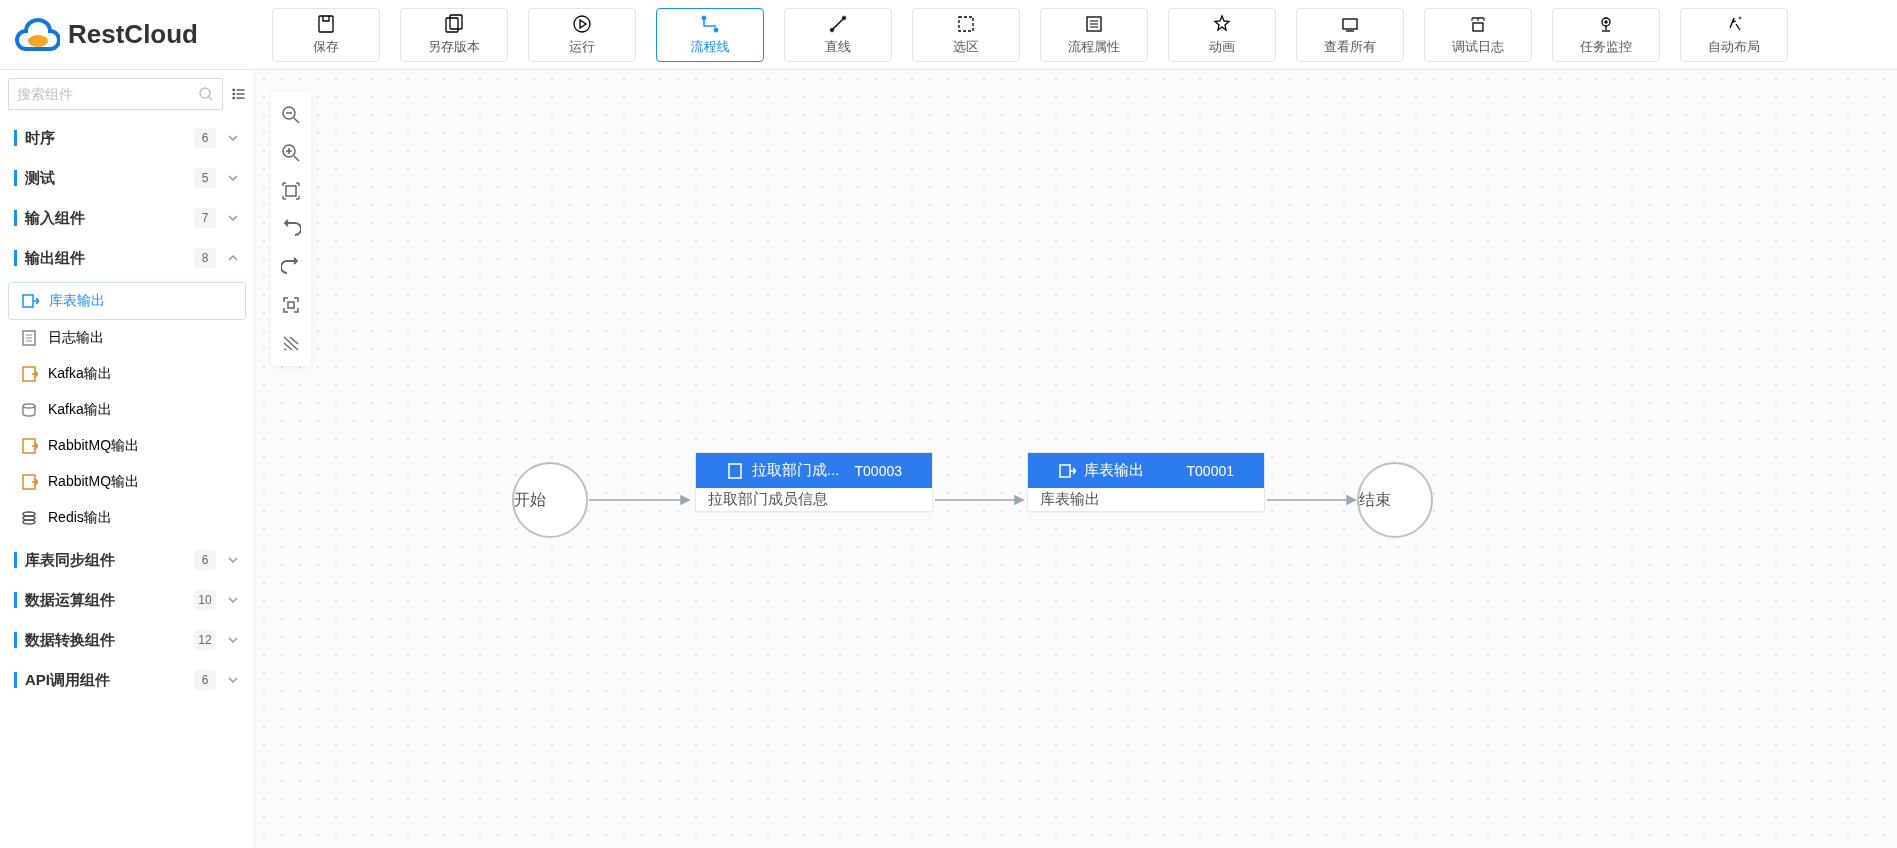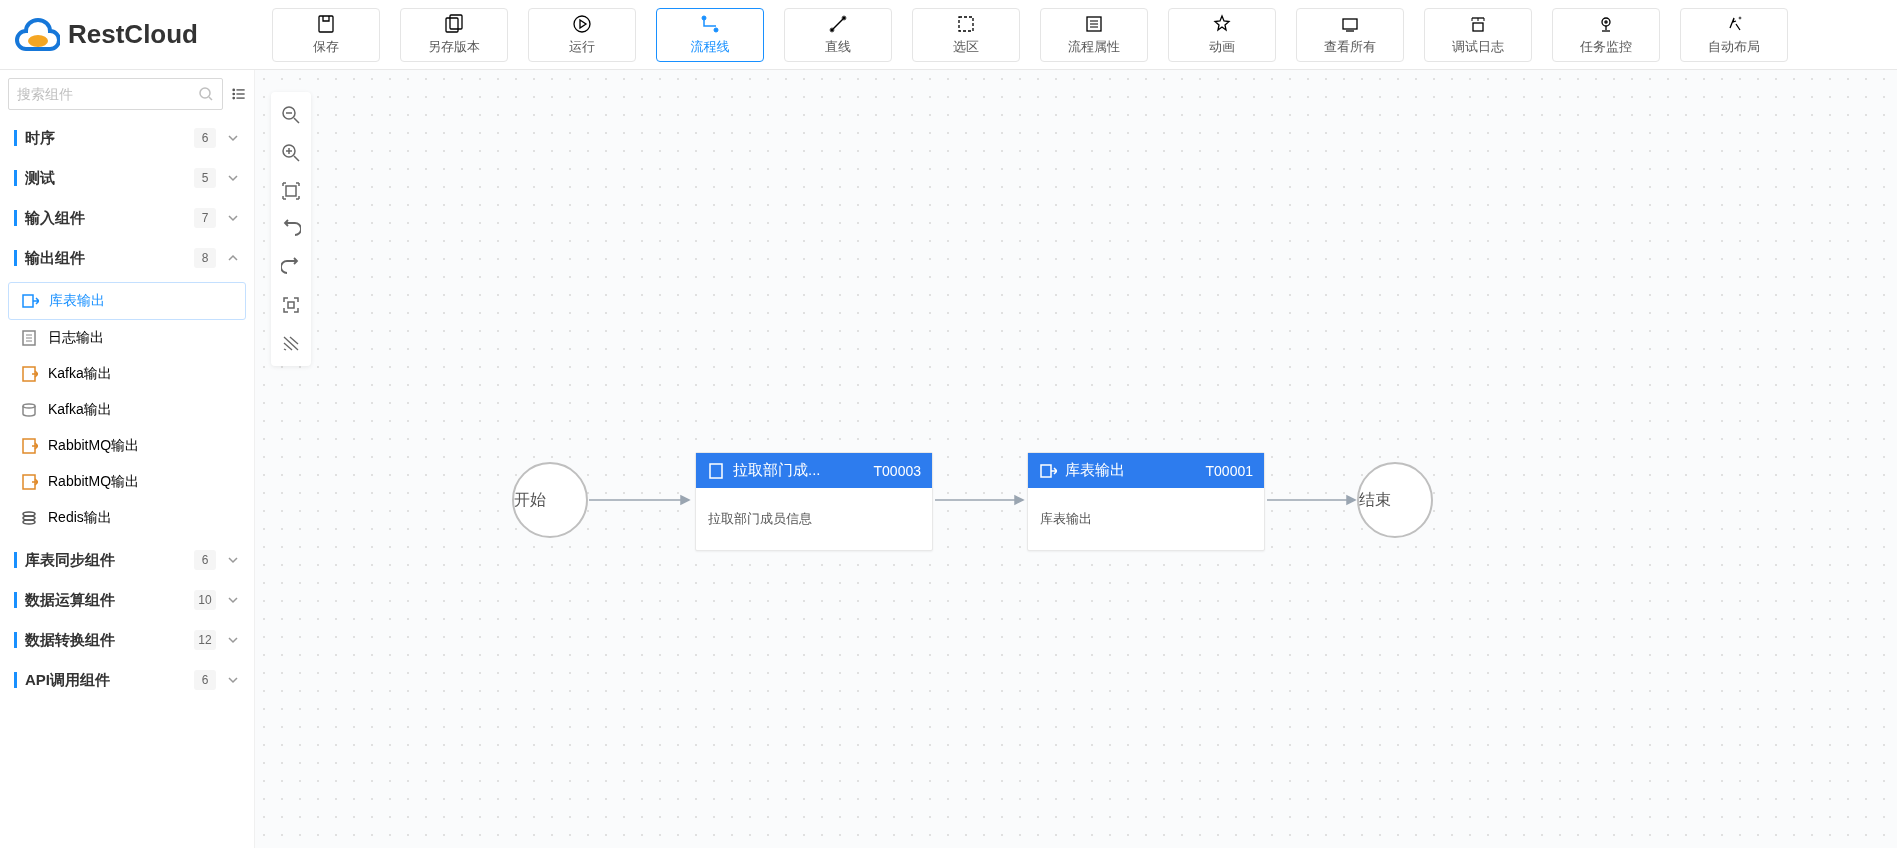--- a/index.html
+++ b/index.html
@@ -167,29 +167,29 @@
       position: absolute;
       width: 238px;
       background: #fff;
       border: 1px solid #e8e8e8;
       border-radius: 2px;
       box-shadow: 0 1px 2px rgba(0,0,0,0.05);
     }
     .node-header {
       background: #2d7cee;
       color: #fff;
-      padding: 8px 11px;
+      padding: 8px 30px;
       display: flex; align-items: center;
       font-size: 15px;
       gap: 8px;
     }
     .node-header .nh-icon { width: 18px; height: 18px; flex-shrink: 0; }
     .node-header .nh-title { flex: 1; overflow: hidden; text-overflow: ellipsis; white-space: nowrap; }
     .node-header .nh-code { font-size: 14px; }
-    .node-body { padding: 22px 12px; font-size: 13px; color: #555; }
+    .node-body { padding: 2px 12px; font-size: 15px; color: #555; }
     .edge { position: absolute; stroke: #9aa5b1; stroke-width: 1.5; fill: none; }
     .arrow-head { fill: #9aa5b1; }
   </style>
 </head>
 <body>
 
 <div class="header">
   <div class="logo">
     <svg class="logo-icon" viewBox="0 0 48 36">
       <path d="M38 14c0-6-5-11-12-11s-12 5-12 11c-5 0-9 4-9 9s4 9 9 9h24c5 0 9-4 9-9s-4-9-9-9z" fill="none" stroke="#1677d9" stroke-width="4"></path>

